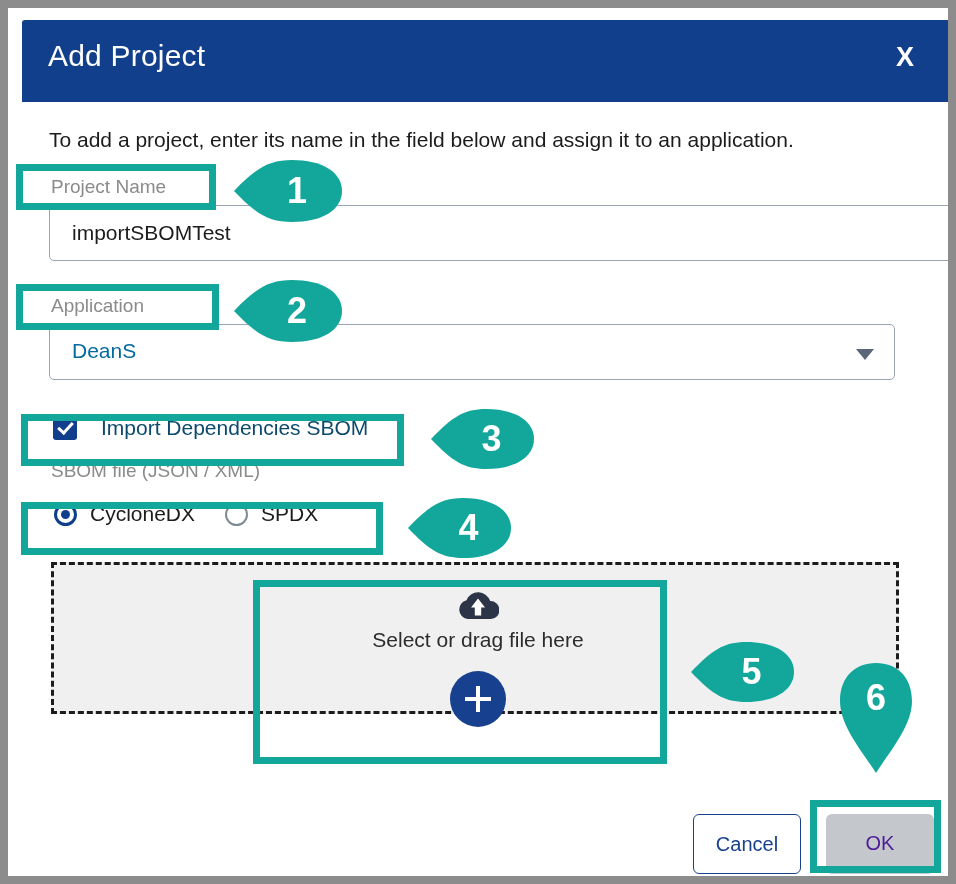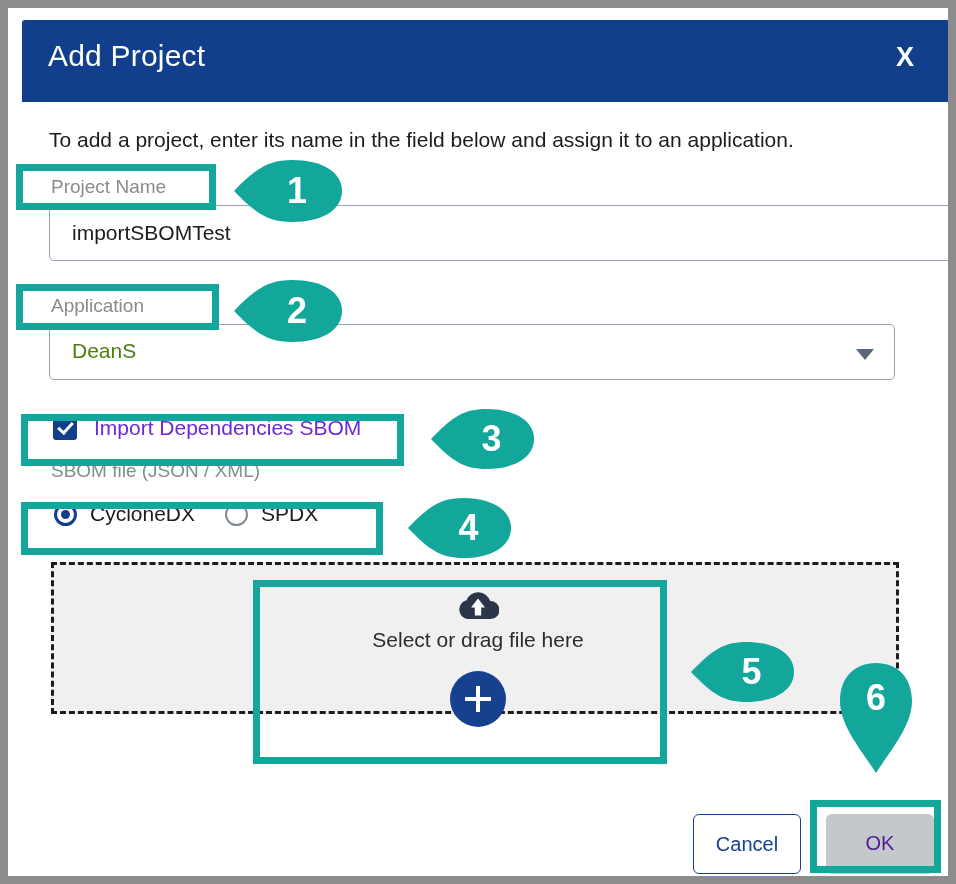--- a/index.html
+++ b/index.html
@@ -110,21 +110,21 @@
     border: 1px solid #9aa4b3;
     border-radius: 5px;
     height: 56px;
     cursor: pointer;
   }
   .select-value {
     position: absolute;
     left: 22px;
     top: 14px;
     font-size: 21px;
-    color: #4d7c0f;
+    color: #0369a1;
   }
   .select-arrow {
     position: absolute;
     right: 20px;
     top: 24px;
     width: 0;
     height: 0;
     border-left: 9px solid transparent;
     border-right: 9px solid transparent;
     border-top: 11px solid #5a6678;
@@ -150,23 +150,23 @@
     position: absolute;
     left: 8px;
     top: 3px;
     width: 6px;
     height: 12px;
     border: solid #ffffff;
     border-width: 0 3px 3px 0;
     transform: rotate(42deg);
   }
   .cb-label {
-    margin-left: 17px;
-    font-size: 21px;
-    color: #6d28d9;
+    margin-left: 24px;
+    font-size: 21px;
+    color: #0c4a6e;
     white-space: nowrap;
   }
 
   
   .radio-group {
     position: absolute;
     display: flex;
     align-items: center;
   }
   .radio-item {

